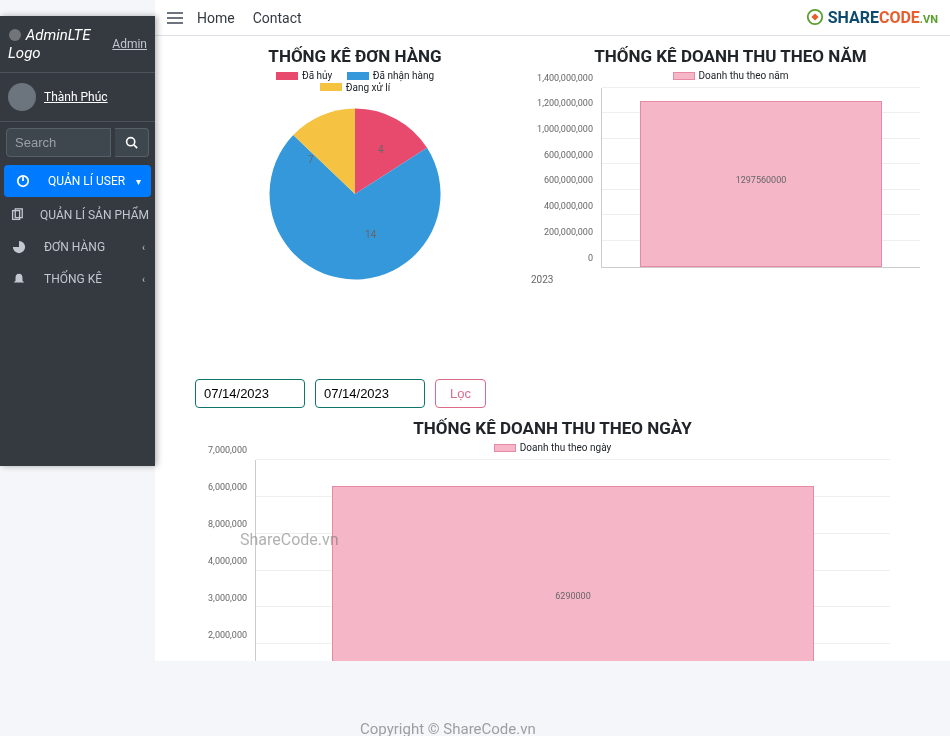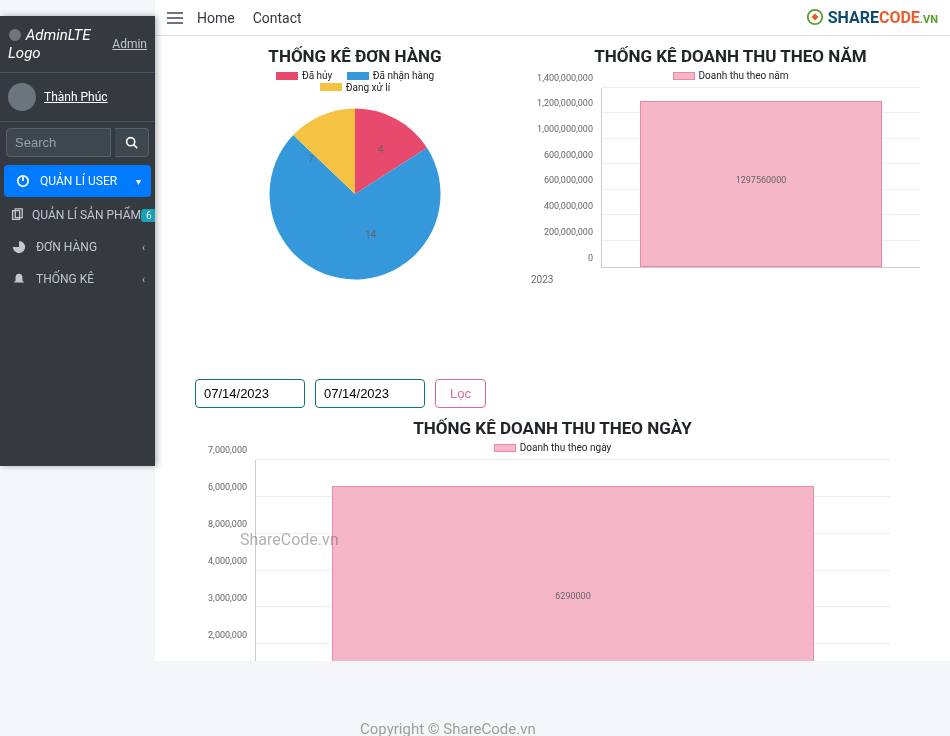--- a/index.html
+++ b/index.html
@@ -8,21 +8,21 @@
 .brand { padding: 10px 8px; border-bottom: 1px solid #4b545c; display: flex; align-items: center; justify-content: space-between; }
 .brand-logo { color: #fff; font-size: 15px; font-style: italic; }
 .brand-admin { color: #c2c7d0; text-decoration: underline; font-size: 12px; }
 .user-panel { padding: 10px 8px; border-bottom: 1px solid #4b545c; display: flex; align-items: center; gap: 8px; }
 .user-avatar { width: 28px; height: 28px; border-radius: 50%; background: #6c757d; display: inline-block; }
 .user-name { color: #fff; text-decoration: underline; font-size: 12px; }
 .search-wrap { display: flex; padding: 6px; gap: 4px; }
 .search-input { flex: 1; background: #3f474e; border: 1px solid #56606a; color: #fff; padding: 6px 8px; font-size: 13px; border-radius: 4px 0 0 4px; width: 100px; }
 .search-input::placeholder { color: #9aa0a6; }
 .search-btn { background: #3f474e; border: 1px solid #56606a; border-left: none; color: #fff; padding: 0 10px; border-radius: 0 4px 4px 0; cursor: pointer; }
-.nav-item { display: flex; align-items: center; padding: 9px 10px; cursor: pointer; font-size: 13px; position: relative; white-space: nowrap; overflow: hidden; }
+.nav-item { display: flex; align-items: center; padding: 9px 10px; cursor: pointer; font-size: 13px; position: relative; white-space: nowrap; overflow: hidden; gap: 8px; }
 .nav-item.active { background: #007bff; color: #fff; border-radius: 4px; margin: 2px 4px; }
 .nav-icon { width: 18px; display: inline-flex; justify-content: center; margin-right: 8px; }
 .nav-label { flex: 1; text-transform: uppercase; font-size: 12px; }
 .nav-caret { font-size: 10px; }
 .badge { background: #17a2b8; color: #fff; border-radius: 3px; padding: 1px 5px; font-size: 10px; margin-right: 4px; }
 .content-wrapper { margin-left: 155px; height: 661px; overflow: hidden; background: #fff; }
 .topbar { display: flex; align-items: center; padding: 8px 12px; border-bottom: 1px solid #dee2e6; background: #fff; }
 .bars-icon { cursor: pointer; margin-right: 14px; color: #6c757d; }
 .top-link { margin-right: 18px; color: #343a40; font-size: 14px; cursor: pointer; }
 .top-right { margin-left: auto; display: flex; align-items: center; gap: 8px; }

